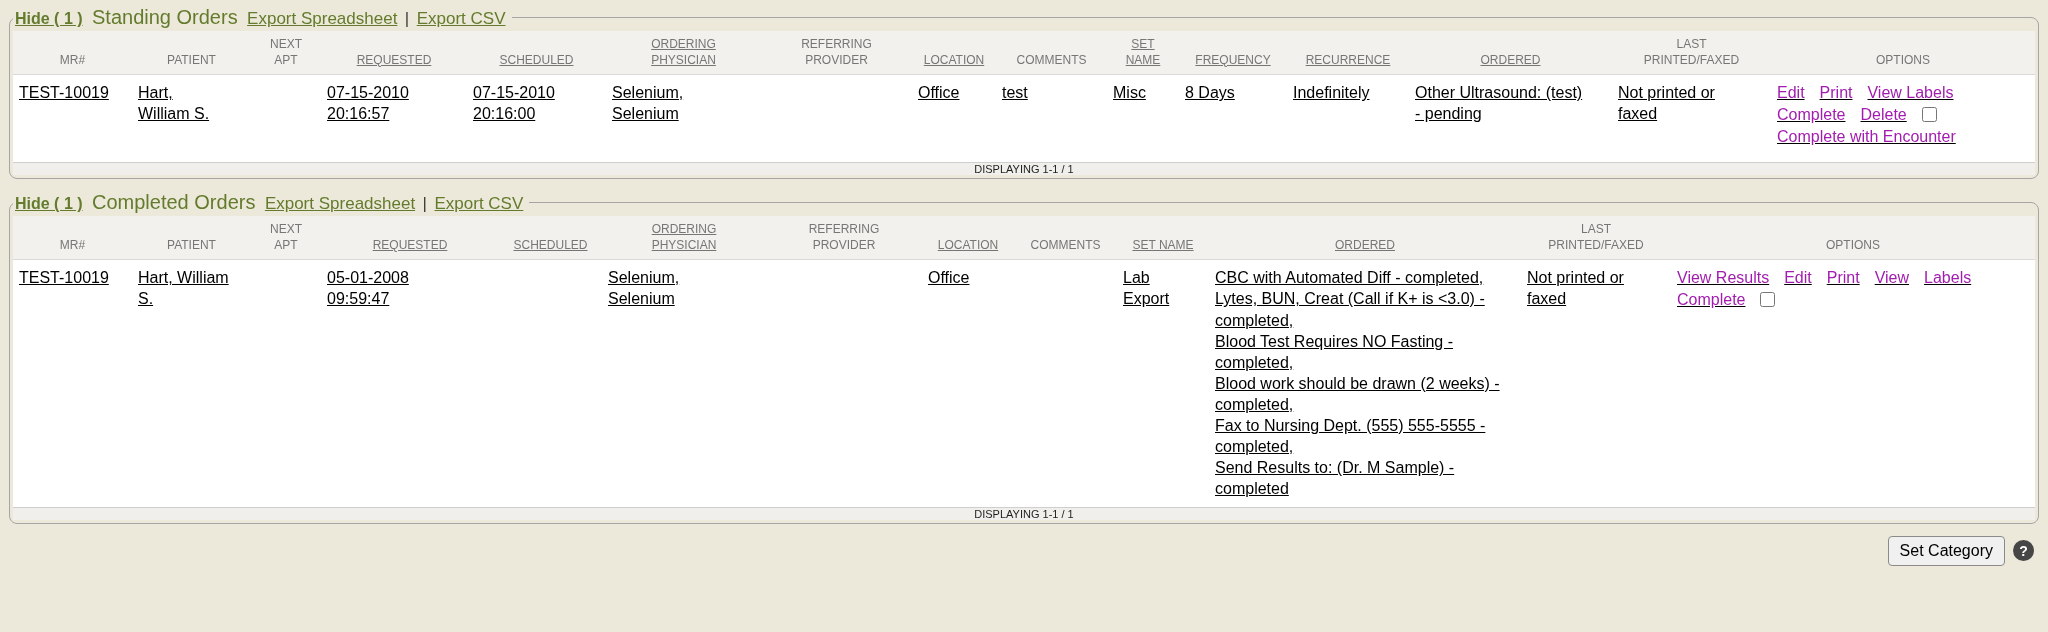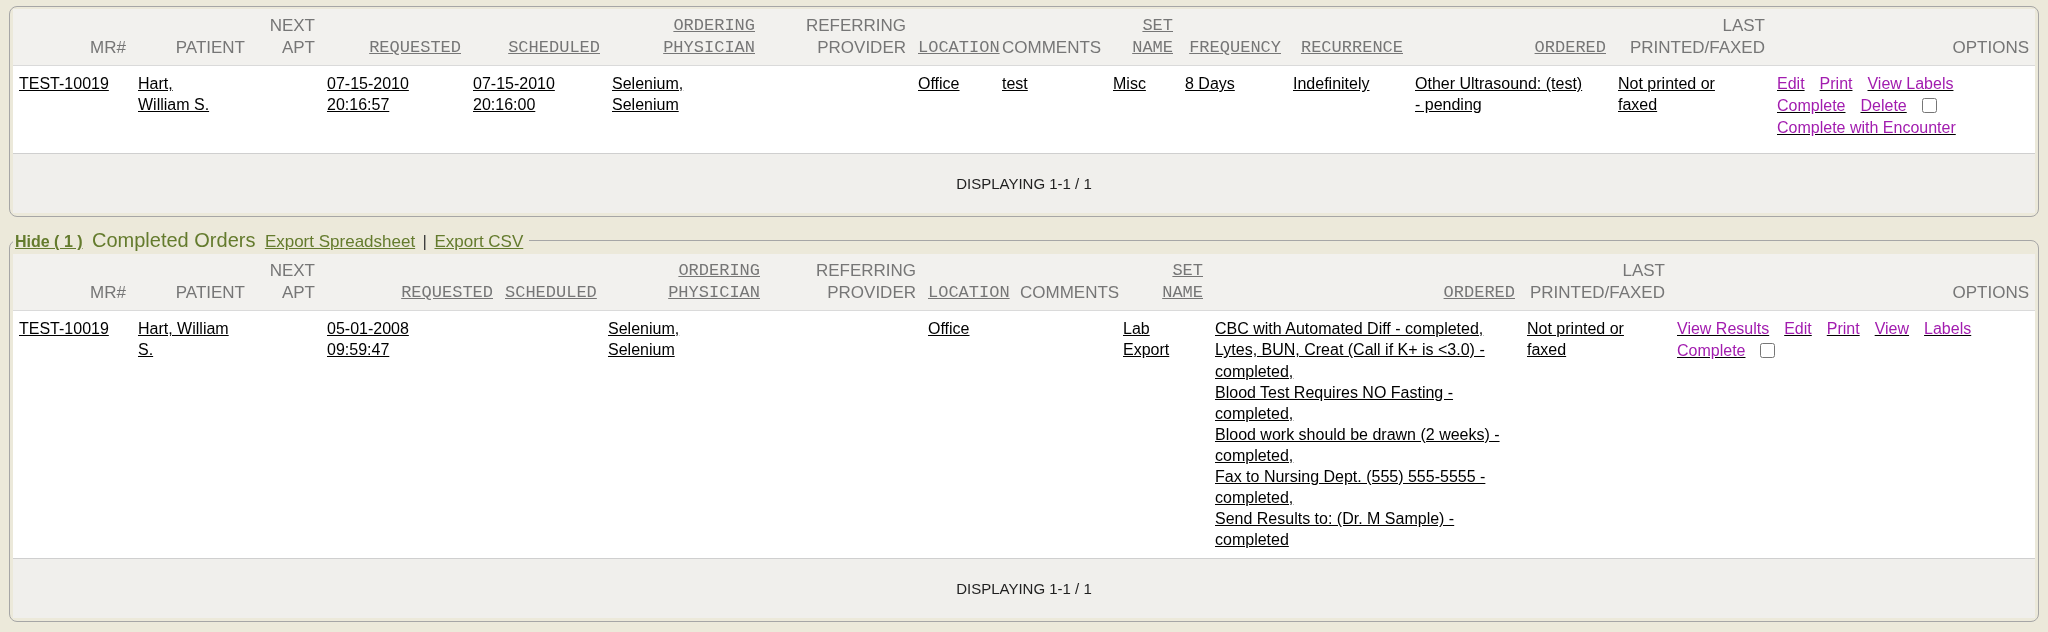--- a/index.html
+++ b/index.html
@@ -21,36 +21,36 @@
   }
   legend.sec-legend { margin-left: 0; padding: 0 6px 0 2px; white-space: nowrap; }
   .hide-link { color: #647b2d; font-weight: 700; font-size: 16px; text-decoration: underline; cursor: pointer; }
   .sec-title { color: #647b2d; font-size: 20px; margin: 0 5px; }
   .export-link { color: #647b2d; font-size: 17px; text-decoration: underline; cursor: pointer; }
   .pipe { color: #3c3c3c; font-size: 17px; margin: 0 3px; }
 
   table.orders-table { width: 100%; border-collapse: collapse; table-layout: fixed; }
   .orders-table th {
     background: #f2f1ee; color: #767676;
-    font-weight: 400; font-size: 17px;
-    text-align: right; vertical-align: bottom;
+    font-weight: 400; font-size: 12px;
+    text-align: center; vertical-align: bottom;
     padding: 6px; line-height: 1.3;
     border-bottom: 1px solid #dadada;
   }
-  .orders-table th.u { text-decoration: underline; cursor: pointer; font-family: Liberation Mono, monospace; }
+  .orders-table th.u { text-decoration: underline; cursor: pointer; }
   .orders-table td.cell {
     background: #fff; vertical-align: top; text-align: left;
     padding: 7px 6px; line-height: 1.32; text-decoration: underline;
   }
   .pre { white-space: pre-line; }
   tr.tall-row td.cell { height: 88px; }
   tr.display-row td {
     background: #f0efec; border-top: 1px solid #cfcfcf;
-    text-align: center; font-size: 15px; color: #1f1f1f;
-    padding: 21px;
+    text-align: center; font-size: 11px; color: #1f1f1f;
+    padding: 0;
   }
 
   .opt-line { white-space: nowrap; margin-bottom: 1px; }
   .opt-link { color: #a21caf; cursor: pointer; margin-right: 15px; }
   .opt-link.snug { }
   input.row-checkbox { width: 15px; height: 15px; vertical-align: -2px; margin: 0; cursor: pointer; }
 
   .category-bar { display: flex; justify-content: flex-end; align-items: center; gap: 8px; padding-right: 5px; }
   .select-box {
     width: 206px; height: 28px;
@@ -69,20 +69,27 @@
     width: 21px; height: 21px; border-radius: 50%;
     background: #464646; color: #fff;
     display: flex; align-items: center; justify-content: center;
     font-size: 14px; font-weight: 700; cursor: pointer;
   }
 </style>
 </head>
 <body>
 
 <fieldset class="orders">
+  <legend class="sec-legend">
+    <a class="hide-link">Hide ( 1 )</a>
+    <span class="sec-title">Standing Orders</span>
+    <a class="export-link">Export Spreadsheet</a>
+    <span class="pipe">|</span>
+    <a class="export-link">Export CSV</a>
+  </legend>
   <table class="orders-table">
     <colgroup>
       <col style="width:119px">
         <col style="width:119px">
         <col style="width:70px">
         <col style="width:146px">
       <col style="width:139px">
         <col style="width:155px">
         <col style="width:151px">
         <col style="width:84px">

